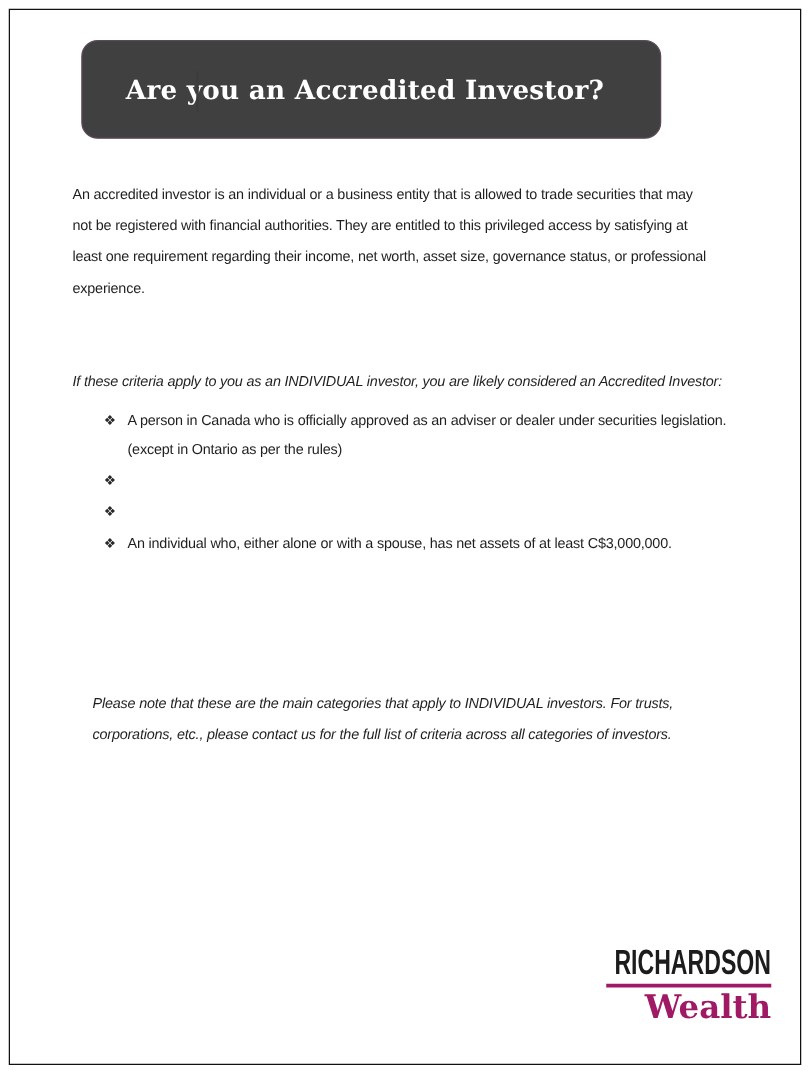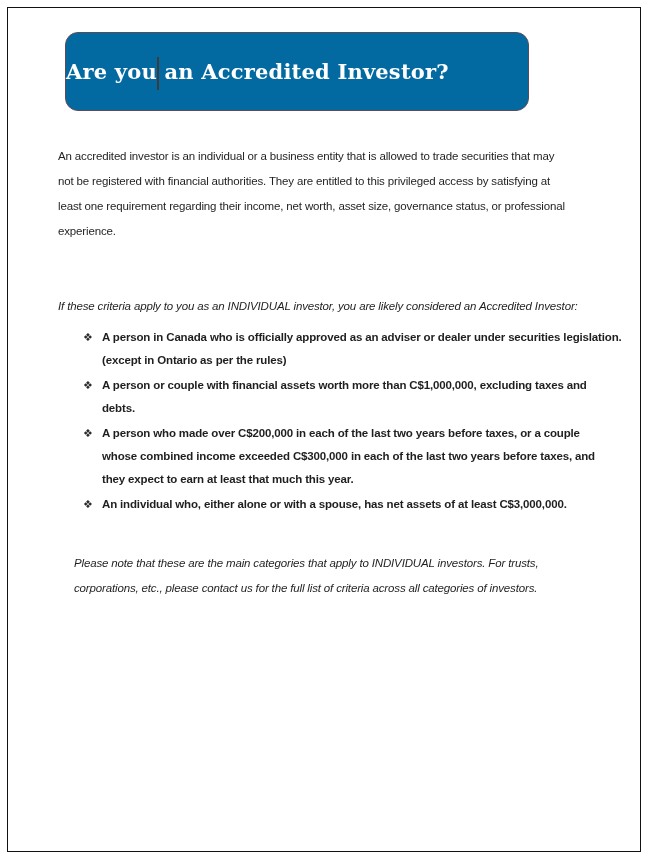--- a/index.html
+++ b/index.html
@@ -14,25 +14,25 @@
   .page-border{
     position:absolute;
     left:7px;top:7px;right:8px;bottom:5px;
     border:1.5px solid #111111;
     pointer-events:none;
   }
   .title-banner{
     position:absolute;
     left:65px;top:32px;
     width:464px;height:79px;
-    background:#0369a1;
+    background:#404040;
     border:1px solid #5d4a58;
     border-radius:13px;
     box-sizing:border-box;
-    display:flex;align-items:center;justify-content:flex-start;
+    display:flex;align-items:center;justify-content:center;
   }
   .title-text{
     font-family:"DejaVu Serif",serif;
     font-weight:bold;
     font-size:21px;
     letter-spacing:0.2px;
     color:#ffffff;
     padding-right:10px;
   }
   .text-cursor{
@@ -72,21 +72,20 @@
   .bullet-glyph{
     flex:0 0 12px;
     width:12px;
     margin-right:7px;
     font-size:11px;
     color:#2a2a2a;
     line-height:23px;
   }
   .bullet-text{
     white-space:pre-line;
-    font-weight:bold;
   }
   .logo{
     position:absolute;
     right:32px;top:756px;
     text-align:right;
   }
   .logo-name{
     display:inline-block;
     font-weight:700;
     font-size:28px;
@@ -130,32 +129,34 @@
   <div class="body-text line-criteria-intro">If these criteria apply to you as an INDIVIDUAL investor, you are likely considered an Accredited Investor:</div>
 
   <ul class="bullet-list">
     <li class="bullet-item">
       <span class="bullet-glyph">❖</span>
       <span class="bullet-text">A person in Canada who is officially approved as an adviser or dealer under securities legislation.
 (except in Ontario as per the rules)</span>
     </li>
     <li class="bullet-item">
       <span class="bullet-glyph">❖</span>
-      <span class="bullet-text">A person or couple with financial assets worth more than C$1,000,000, excluding taxes and
-debts.</span>
     </li>
     <li class="bullet-item">
       <span class="bullet-glyph">❖</span>
-      <span class="bullet-text">A person who made over C$200,000 in each of the last two years before taxes, or a couple
-whose combined income exceeded C$300,000 in each of the last two years before taxes, and
-they expect to earn at least that much this year.</span>
     </li>
     <li class="bullet-item">
       <span class="bullet-glyph">❖</span>
       <span class="bullet-text">An individual who, either alone or with a spouse, has net assets of at least C$3,000,000.</span>
     </li>
   </ul>
 
   <div class="body-text note">Please note that these are the main categories that apply to INDIVIDUAL investors. For trusts,
 corporations, etc., please contact us for the full list of criteria across all categories of investors.</div>
 
+  <div class="logo">
+    <div>
+      <span class="logo-name">RICHARDSON</span>
+    </div>
+    <div class="logo-rule"></div>
+    <div class="logo-wordmark">Wealth</div>
+  </div>
 
 </div>
 
 </body></html>

